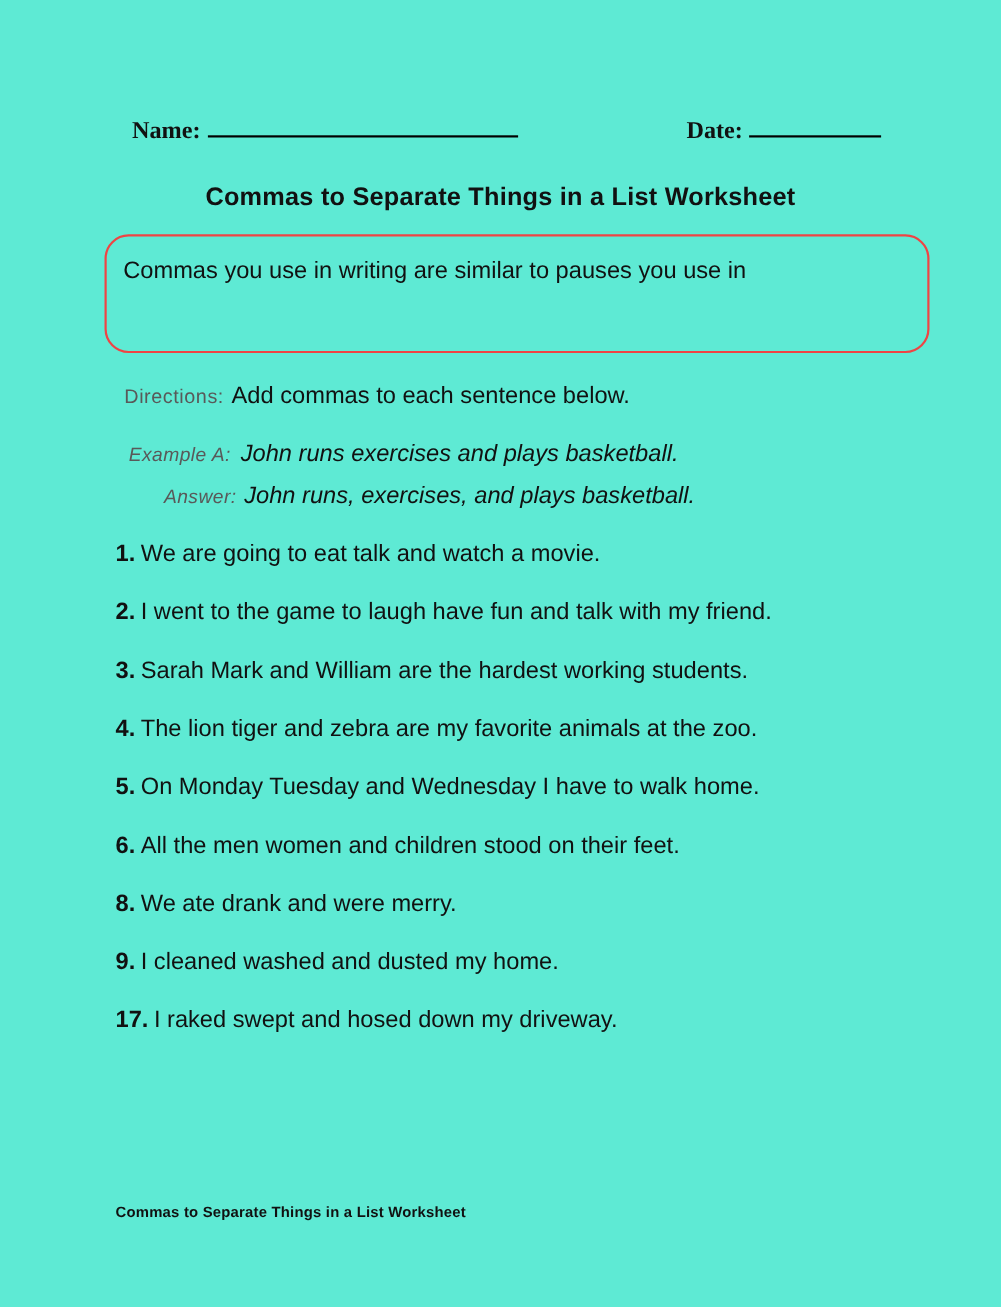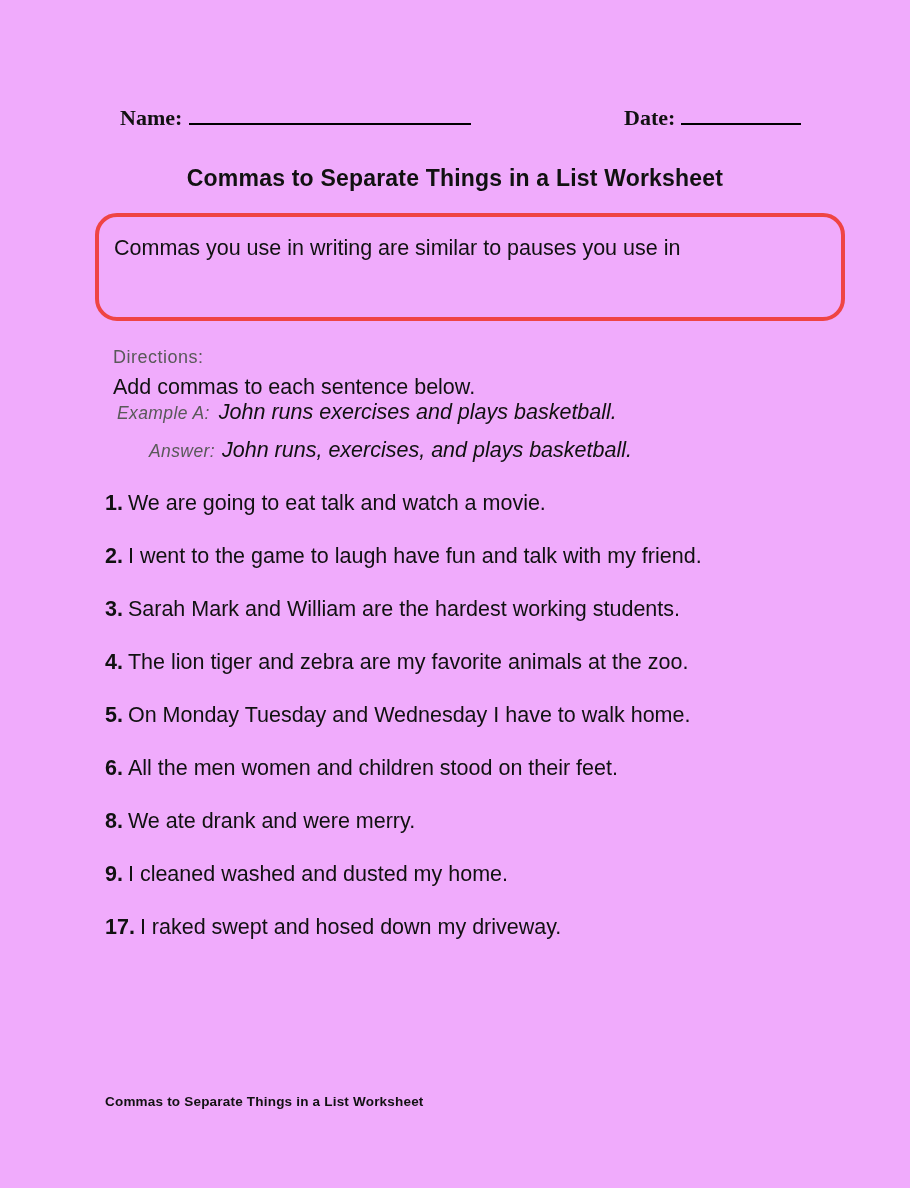--- a/index.html
+++ b/index.html
@@ -4,21 +4,21 @@
 <style>
   html, body {
     margin: 0;
     padding: 0;
     background: #ffffff;
   }
   .page {
     position: relative;
     width: 910px;
     height: 1188px;
-    background: #f0abfc;
+    background: #5eead4;
     font-family: "Liberation Sans", sans-serif;
     color: #111111;
     overflow: hidden;
   }
 
   
   .header-name {
     position: absolute;
     left: 120px;
     top: 103px;
@@ -58,37 +58,36 @@
   }
 
   
   .intro-box {
     position: absolute;
     left: 95px;
     top: 213px;
     width: 750px;
     height: 108px;
     box-sizing: border-box;
-    border: 4px solid #ef4444;
+    border: 2px solid #ef4444;
     border-radius: 22px;
     padding: 13px 14px 0 15px;
     font-size: 21.5px;
     line-height: 37px;
   }
 
   
   .directions-row {
     position: absolute;
     left: 113px;
     top: 347px;
     display: flex;
     align-items: baseline;
     gap: 7px;
     white-space: nowrap;
-    flex-direction: column;
   }
   .small-label {
     color: #595959;
     font-size: 18px;
     letter-spacing: 0.5px;
   }
   .directions-text {
     font-size: 21.5px;
   }
 

